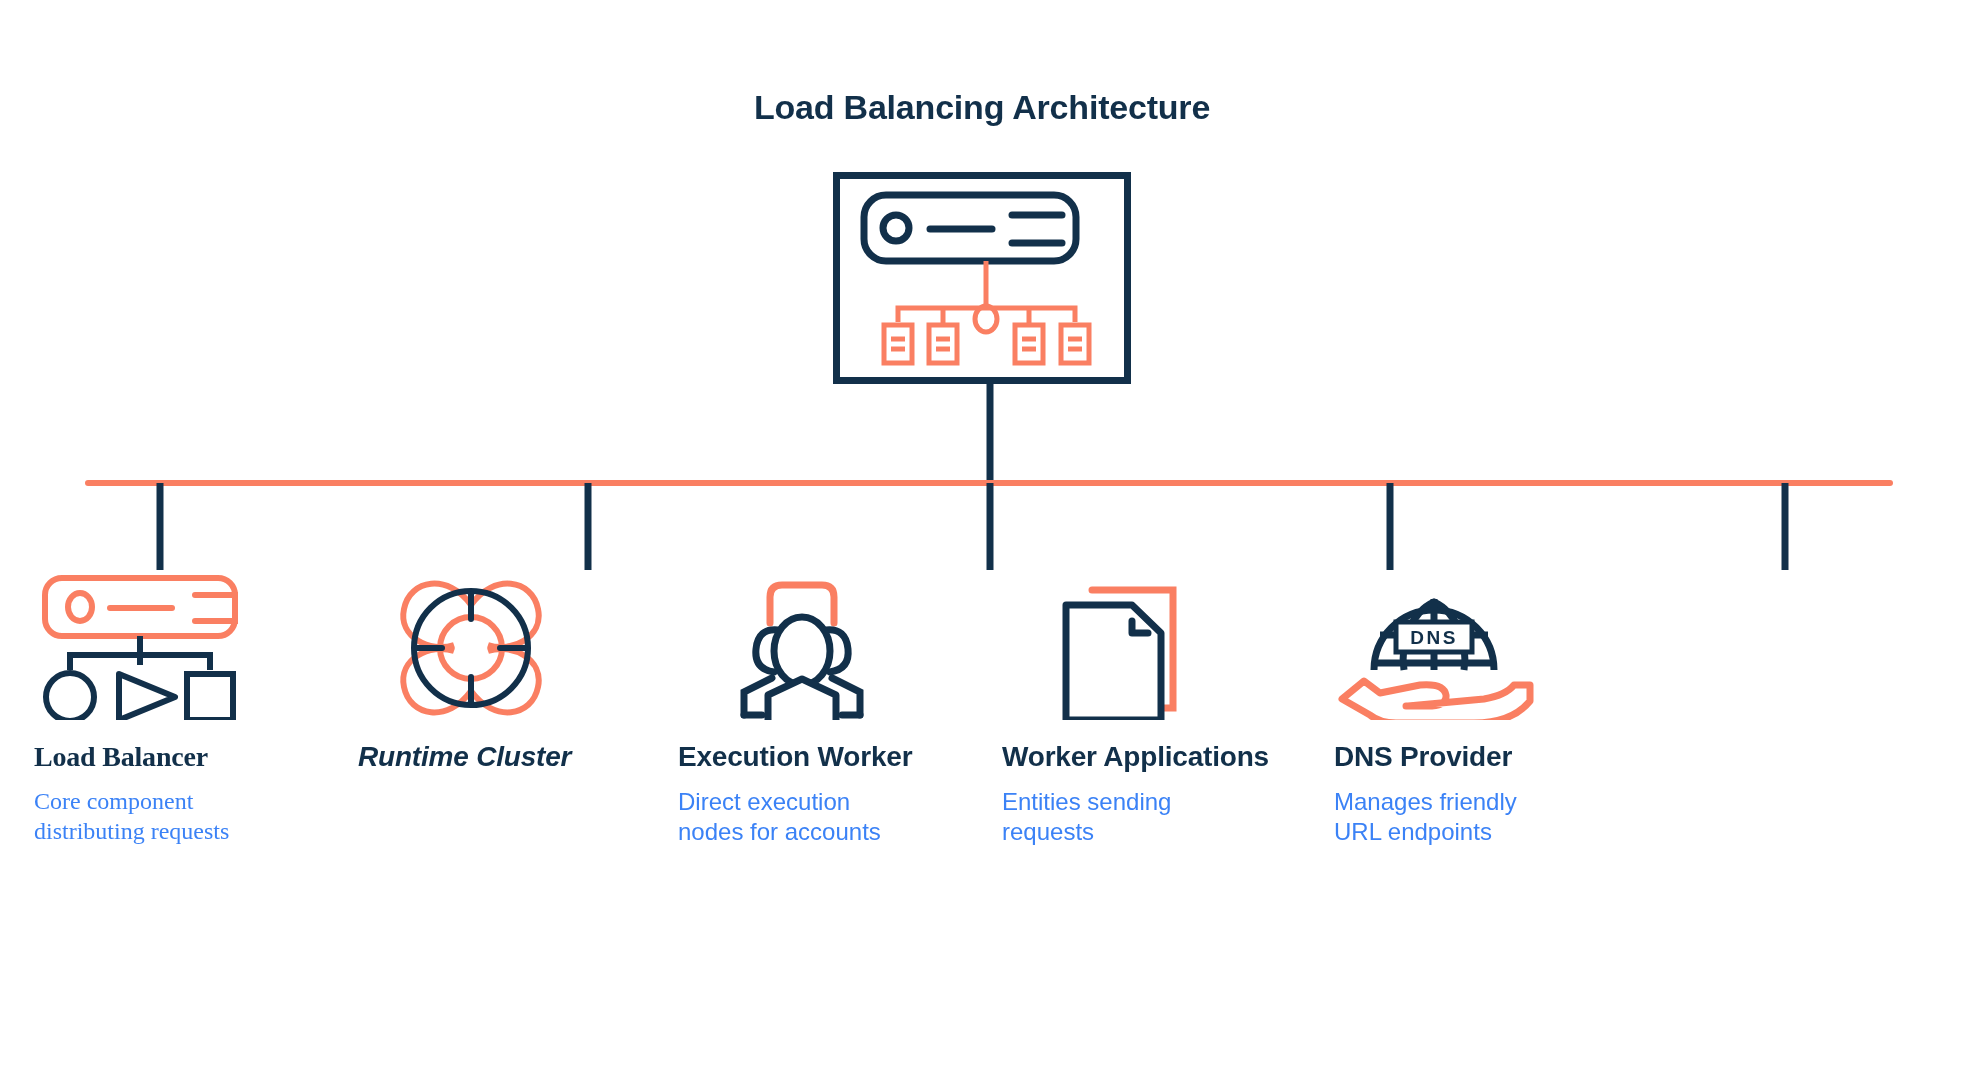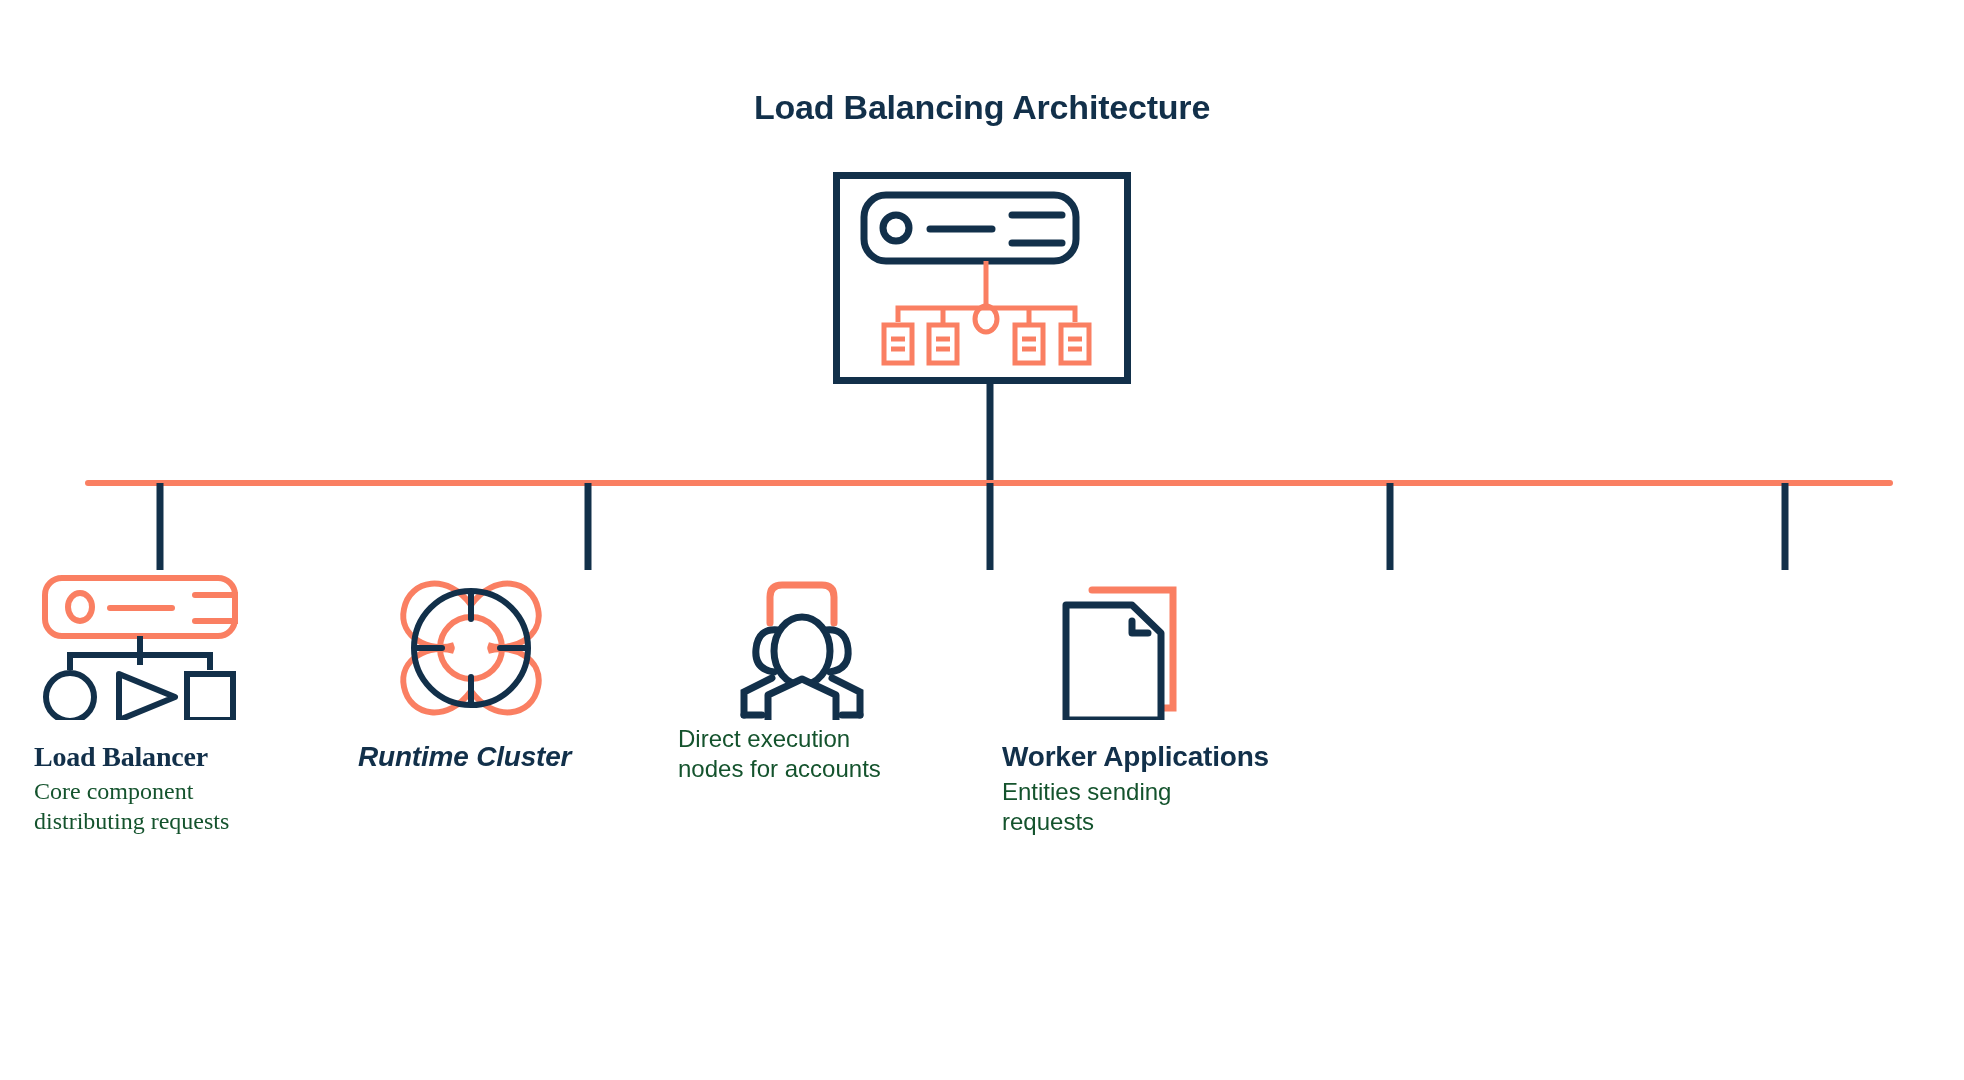--- a/index.html
+++ b/index.html
@@ -83,23 +83,23 @@
   .node-title {
     margin-top: 22px;
     font-size: 28px;
     font-weight: bold;
     color: #12304a;
     letter-spacing: -0.2px;
     line-height: 1.1;
     white-space: nowrap;
   }
   .node-desc {
-    margin-top: 4px;
+    margin-top: 14px;
     font-size: 24px;
-    color: #14532d;
+    color: #3b82f6;
     line-height: 1.24;
     font-weight: 400;
   }
 
   
   .node-0 { left: 34px; font-family: Liberation Serif, serif;   }
   .node-1 { left: 358px; font-style: italic;  }
   .node-2 { left: 678px;  }
   .node-3 { left: 1002px; }
   .node-4 { left: 1334px; }
@@ -220,20 +220,21 @@
           <line x1="22" y1="140" x2="40" y2="140" stroke="#12304a" stroke-width="7" stroke-linecap="round"></line>
 
           <path d="M104 55 Q124 53 126 74 Q128 94 108 97" fill="none" stroke="#12304a" stroke-width="7" stroke-linecap="round"></path>
           <path d="M110 103 L138 117 L138 140" fill="none" stroke="#12304a" stroke-width="7" stroke-linecap="round"></path>
           <line x1="138" y1="140" x2="120" y2="140" stroke="#12304a" stroke-width="7" stroke-linecap="round"></line>
 
           <ellipse cx="80" cy="76" rx="28" ry="34" fill="#ffffff" stroke="#12304a" stroke-width="7"></ellipse>
           <path d="M46 145 L46 120 L80 104 L114 120 L114 145" fill="#ffffff" stroke="#12304a" stroke-width="7" stroke-linejoin="round"></path>
         </svg>
       </div>
+      <div class="node-title">Execution Worker</div>
       <div class="node-desc">
         <div>Direct execution</div>
         <div>nodes for accounts</div>
       </div>
     </div>
 
     <div class="node node-3">
       <div class="node-icon">
         <svg width="130" height="145" viewBox="0 0 130 145">
           <path d="M32 15 L113 15 L113 133 L97 133" fill="none" stroke="#fa7f62" stroke-width="7" stroke-linecap="round"></path>
@@ -241,15 +242,39 @@
           <path d="M72 46 L72 58 L88 58" fill="none" stroke="#12304a" stroke-width="7" stroke-linecap="round" stroke-linejoin="round"></path>
         </svg>
       </div>
       <div class="node-title">Worker Applications</div>
       <div class="node-desc">
         <div>Entities sending</div>
         <div>requests</div>
       </div>
     </div>
 
+    <div class="node node-4">
+      <div class="node-icon">
+        <svg width="200" height="145" viewBox="0 0 200 145">
+
+          <path d="M40 95 A60 60 0 1 1 160 95" fill="none" stroke="#12304a" stroke-width="7"></path>
+          <path d="M70 95 A46 60 0 0 1 100 27 A46 60 0 0 1 130 95" fill="none" stroke="#12304a" stroke-width="7"></path>
+          <line x1="100" y1="24" x2="100" y2="95" stroke="#12304a" stroke-width="7"></line>
+          <line x1="46" y1="60" x2="154" y2="60" stroke="#12304a" stroke-width="7"></line>
+          <line x1="40" y1="88" x2="160" y2="88" stroke="#12304a" stroke-width="7"></line>
+
+          <rect x="62" y="47" width="76" height="30" fill="#ffffff" stroke="#12304a" stroke-width="5"></rect>
+          <text x="100" y="69" text-anchor="middle" font-family="Liberation Sans, sans-serif" font-size="19" font-weight="bold" letter-spacing="2.5" fill="#12304a">DNS</text>
+
+          <path d="M8 124 L30 106 L46 118 L86 110 Q110 108 112 120 Q113 130 98 131 L72 131
+                   L74 131 L150 124 Q172 120 180 110 L196 110 L196 126
+                   Q178 148 140 148 L62 148 Q46 148 36 140 Z" fill="none" stroke="#fa7f62" stroke-width="7" stroke-linejoin="round" stroke-linecap="round"></path>
+        </svg>
+      </div>
+      <div class="node-title">DNS Provider</div>
+      <div class="node-desc">
+        <div>Manages friendly</div>
+        <div>URL endpoints</div>
+      </div>
+    </div>
 
   </div>
 </div>
 
 </body></html>

